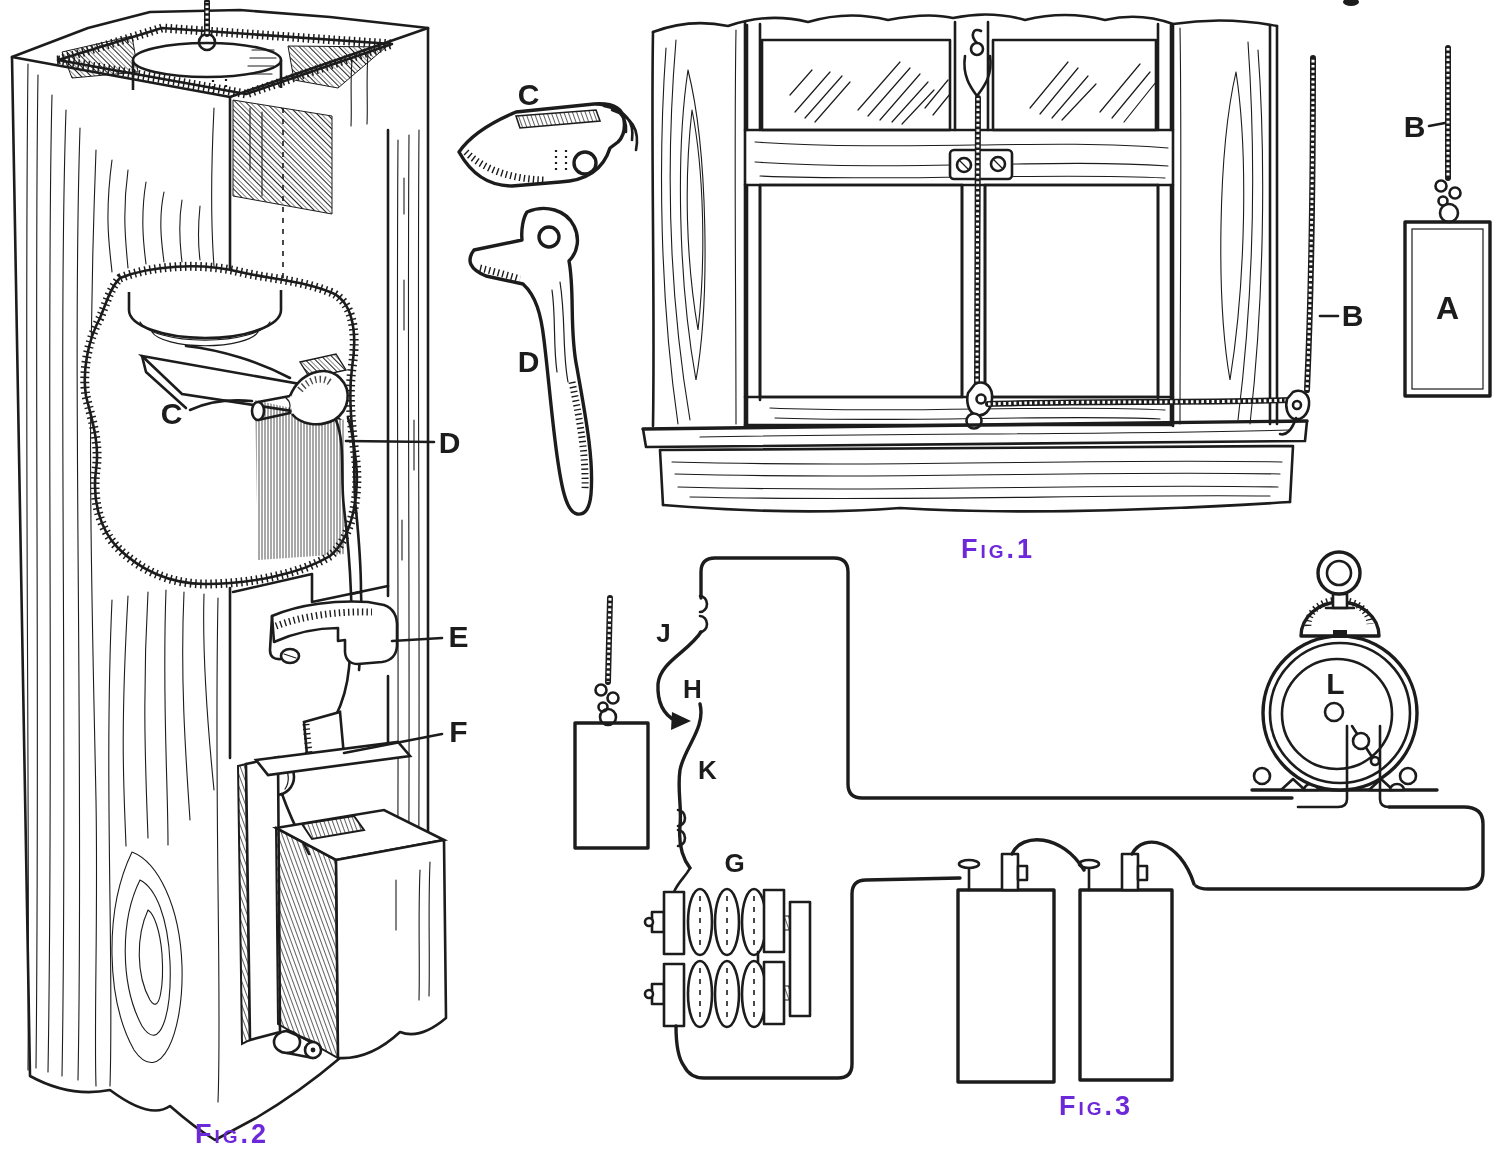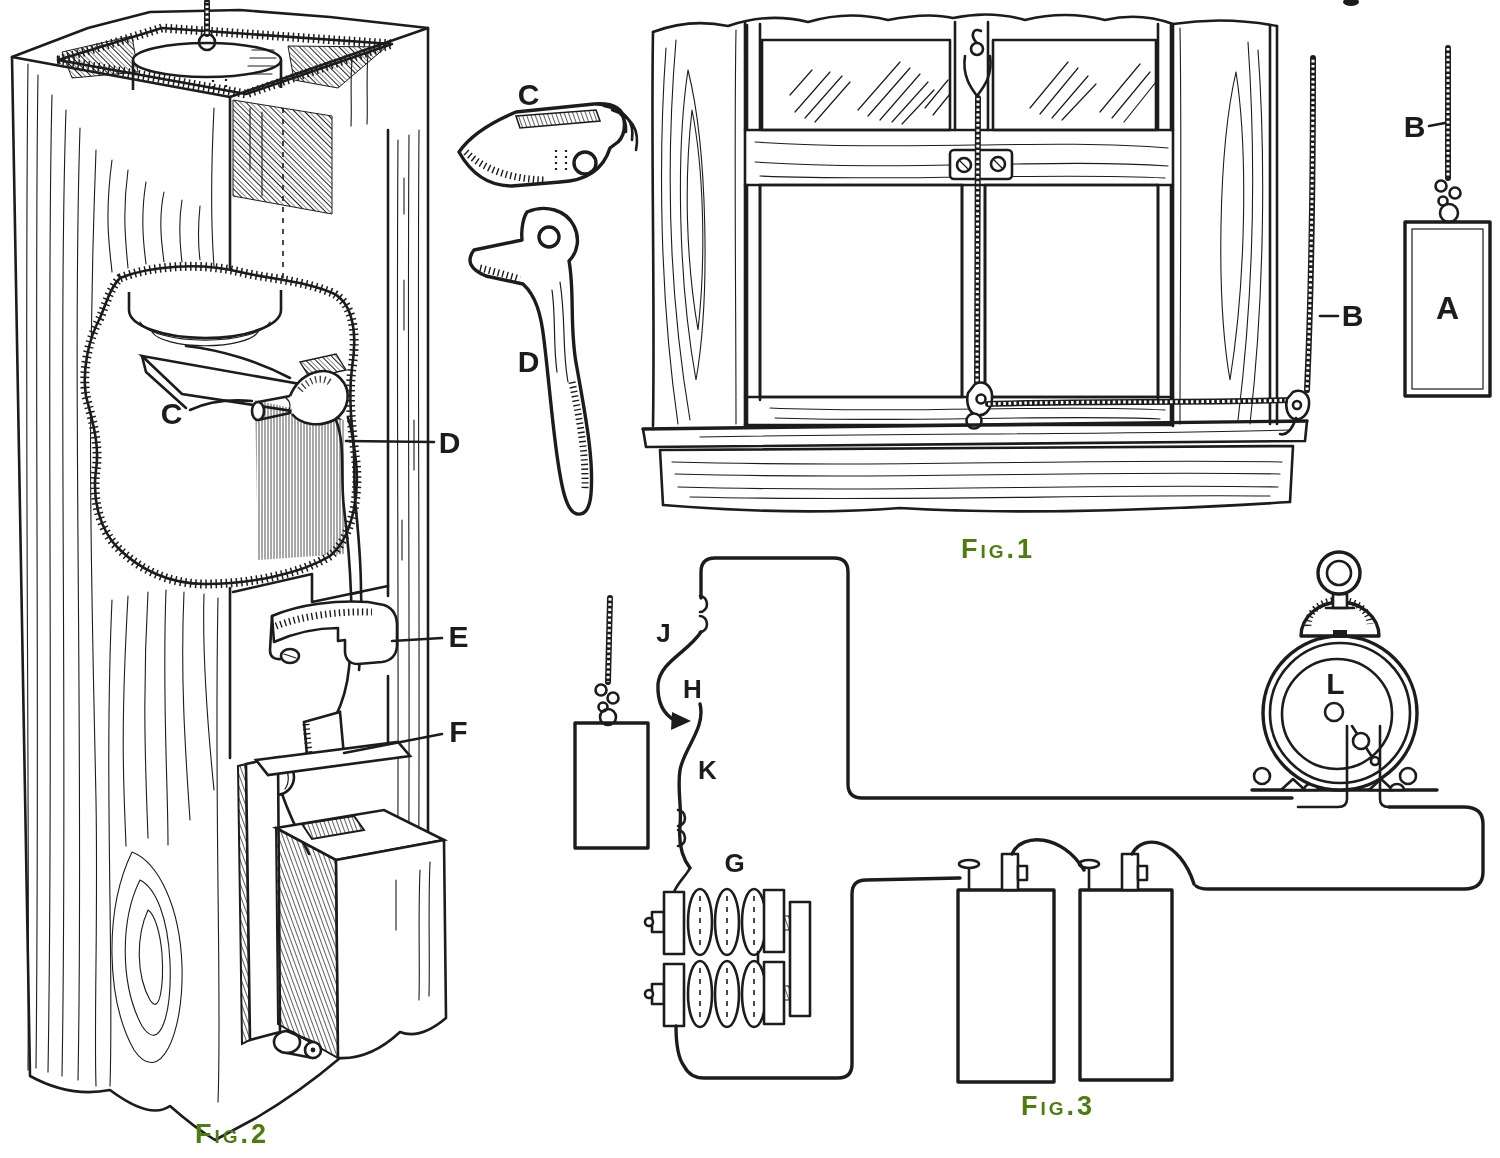--- a/index.html
+++ b/index.html
@@ -10,21 +10,21 @@
   .art{position:absolute;inset:0;}
   .lbl{
     position:absolute;transform:translate(-50%,-50%);
     font-weight:700;font-size:30px;line-height:1;letter-spacing:1px;
     color:#1c1c1c;white-space:nowrap;user-select:none;
   }
   .lbl.small{font-size:26px;}
   .cap{
     position:absolute;transform:translate(-50%,-50%);
     font-weight:700;font-size:27px;font-variant:small-caps;
-    letter-spacing:3px;color:#4d7c0f;white-space:nowrap;
+    letter-spacing:3px;color:#6d28d9;white-space:nowrap;
   }
   
   .ln{fill:none;stroke:#1c1c1c;stroke-width:2.6;stroke-linecap:round;stroke-linejoin:round;}
   .ln3{fill:none;stroke:#1c1c1c;stroke-width:3.4;stroke-linecap:round;stroke-linejoin:round;}
   .thin{fill:none;stroke:#1c1c1c;stroke-width:1.2;stroke-linecap:round;}
   .grain{fill:none;stroke:#1c1c1c;stroke-width:1.1;stroke-linecap:round;}
   .fw{fill:#ffffff;stroke:#1c1c1c;stroke-width:2.6;stroke-linejoin:round;}
   .fw3{fill:#ffffff;stroke:#1c1c1c;stroke-width:3.4;stroke-linejoin:round;}
   .tick{fill:none;stroke:#1c1c1c;stroke-width:9;stroke-dasharray:1.5 3.6;}
   .tick2{fill:none;stroke:#1c1c1c;stroke-width:7;stroke-dasharray:1.4 3.2;}
@@ -439,15 +439,15 @@
 <div class="lbl" style="left:1448px;top:308px;font-size:32px">A</div>
 <div class="lbl" style="left:1353px;top:316px">B</div>
 <div class="lbl" style="left:1415px;top:127px">B</div>
 <div class="cap" style="left:998px;top:549px">Fig.1</div>
 
 <div class="lbl small" style="left:664px;top:633px">J</div>
 <div class="lbl small" style="left:693px;top:689px">H</div>
 <div class="lbl small" style="left:708px;top:770px">K</div>
 <div class="lbl small" style="left:735px;top:863px">G</div>
 <div class="lbl" style="left:1336px;top:684px">L</div>
-<div class="cap" style="left:1058px;top:1106px">Fig.3</div>
+<div class="cap" style="left:1096px;top:1106px">Fig.3</div>
 
 </div>
 
 </body></html>

